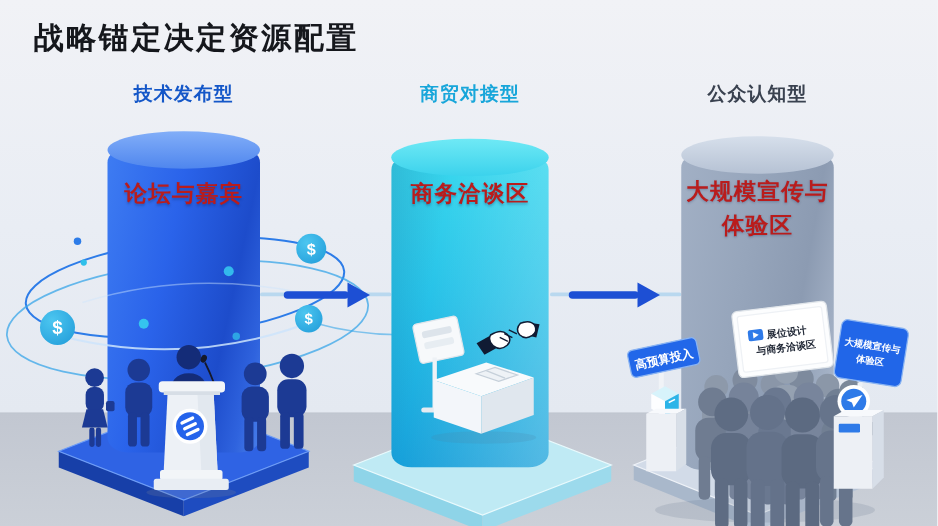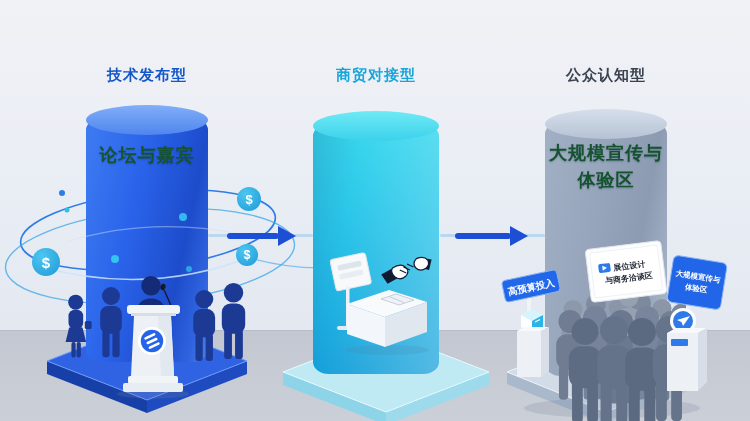--- a/index.html
+++ b/index.html
@@ -29,21 +29,21 @@
   #p1{left:86px;top:118px;width:122px;height:244px;
       background:linear-gradient(102deg,#3e7cf2 0%,#2a63ea 38%,#1d4ccb 72%,#2f63de 88%,#4a80ea 100%);}
   #p1:before{background:linear-gradient(180deg,#82aef8,#4f86ee);}
   #p2{left:313px;top:124px;width:126px;height:250px;
       background:linear-gradient(100deg,rgba(8,60,110,.18),rgba(8,60,110,0) 30%,rgba(255,255,255,.25) 96%),
                  linear-gradient(180deg,#3ad8ee 0%,#28c2e8 45%,#17a0da 100%);}
   #p2:before{background:linear-gradient(180deg,#6fe9f5,#3bd2ec);}
   #p3{left:545px;top:122px;width:122px;height:254px;
       background:linear-gradient(100deg,#a2b0c5 0%,#96a5bb 40%,#8c9bb2 70%,#b0bdd0 100%);}
   #p3:before{background:linear-gradient(180deg,#d6dfeb,#b6c2d4);}
-  .pillar-label{position:absolute;z-index:5;color:#14532d;font-weight:800;font-size:18px;line-height:27px;
+  .pillar-label{position:absolute;z-index:5;color:#b91c1c;font-weight:800;font-size:18px;line-height:27px;
       text-align:center;text-shadow:0 1px 2px rgba(0,30,80,.28);letter-spacing:1px;}
   #label1{left:86px;top:142px;width:122px;}
   #label2{left:306px;top:142px;width:140px;}
   #label3{left:538px;top:140px;width:136px;}
   .arrow{position:absolute;z-index:7;}
   .arrow .shaft{position:absolute;height:6px;background:#1d4fd4;border-radius:3px;}
   .arrow .head{position:absolute;width:0;height:0;border-top:10px solid transparent;
       border-bottom:10px solid transparent;border-left:18px solid #1d4fd4;}
   #arrow1 .shaft{left:227px;top:233px;width:52px;}
   #arrow1 .head{left:278px;top:226px;}
@@ -57,20 +57,21 @@
   #d3{left:236px;top:244px;width:22px;height:22px;font-size:12px;}
   svg text{font-family:"Liberation Sans",sans-serif;}
 </style>
 </head>
 <body>
 
 <div id="canvas">
   <div class="wall"></div>
   <div class="floor"></div>
 
+  <div class="title">战略锚定决定资源配置</div>
 
   <div class="col-header" id="h1">技术发布型</div>
   <div class="col-header" id="h2">商贸对接型</div>
   <div class="col-header" id="h3">公众认知型</div>
 
   <svg id="decor-back" class="svg-layer" viewBox="0 0 750 421">
     <ellipse cx="148" cy="230" rx="128" ry="38" transform="rotate(-6 148 230)" fill="none" stroke="#2d7ce8" stroke-width="1.6"></ellipse>
     <ellipse cx="150" cy="256" rx="145" ry="46" transform="rotate(-5 150 256)" fill="none" stroke="#38a6e8" stroke-width="1.4" opacity="0.75"></ellipse>
     <path d="M250,258 Q300,272 348,266" fill="none" stroke="#38a6e8" stroke-width="1.3" opacity="0.6"></path>
     <circle cx="62" cy="193" r="3" fill="#2d7ce8"></circle>
@@ -100,20 +101,21 @@
 
   <div class="pillar" id="p1"></div>
   <div class="pillar" id="p2"></div>
   <div class="pillar" id="p3"></div>
 
   <div class="pillar-label" id="label1">
     <div>论坛与嘉宾</div>
     <div></div>
   </div>
   <div class="pillar-label" id="label2">
+    <div>商务洽谈区</div>
   </div>
   <div class="pillar-label" id="label3">
     <div>大规模宣传与</div>
     <div>体验区</div>
   </div>
 
   <svg id="decor-front" class="svg-layer" viewBox="0 0 750 421">
     <path d="M38,266 Q150,298 258,254" fill="none" stroke="rgba(205,228,252,.85)" stroke-width="1.6"></path>
     <path d="M66,242 Q150,216 240,234" fill="none" stroke="rgba(205,228,252,.45)" stroke-width="1.2"></path>
     <circle cx="183" cy="217" r="4" fill="#33b9ec"></circle>

